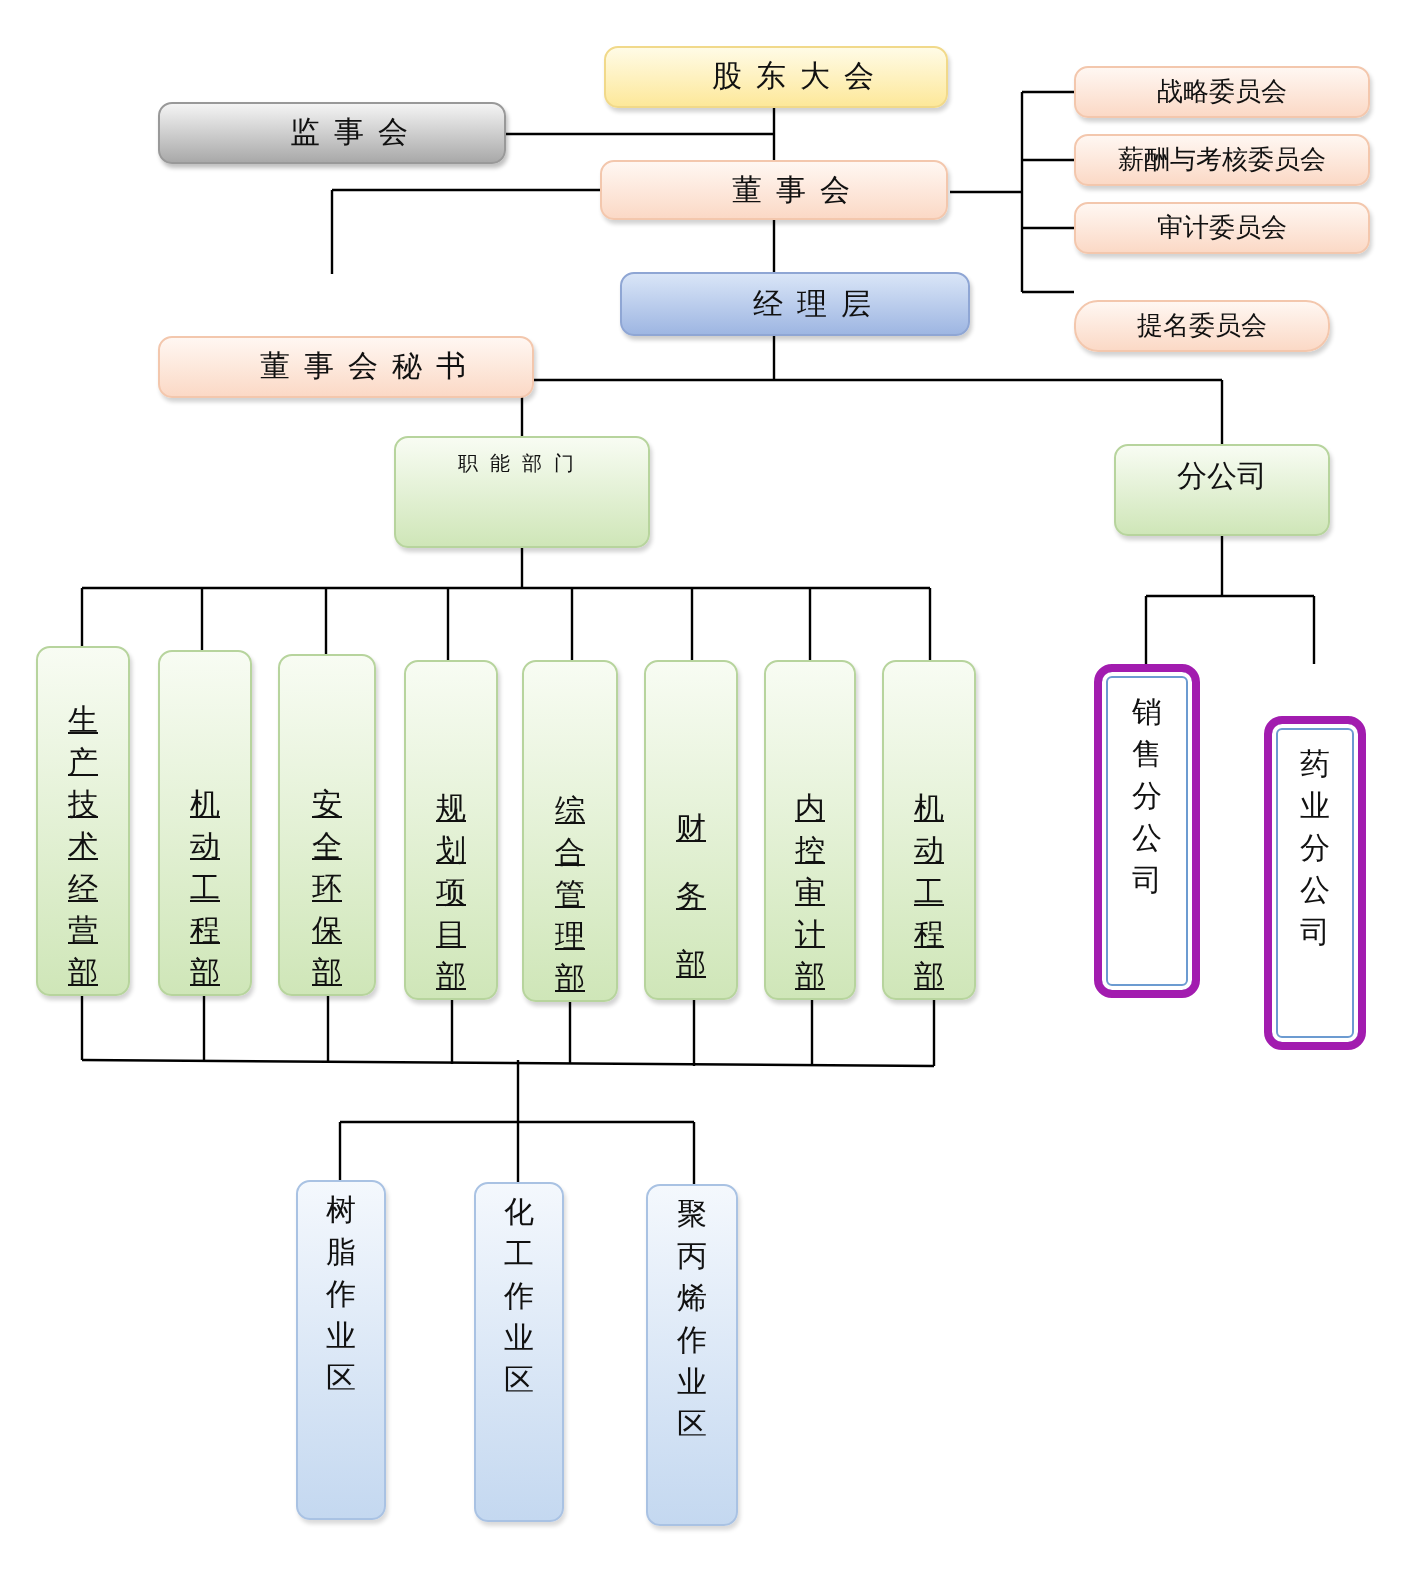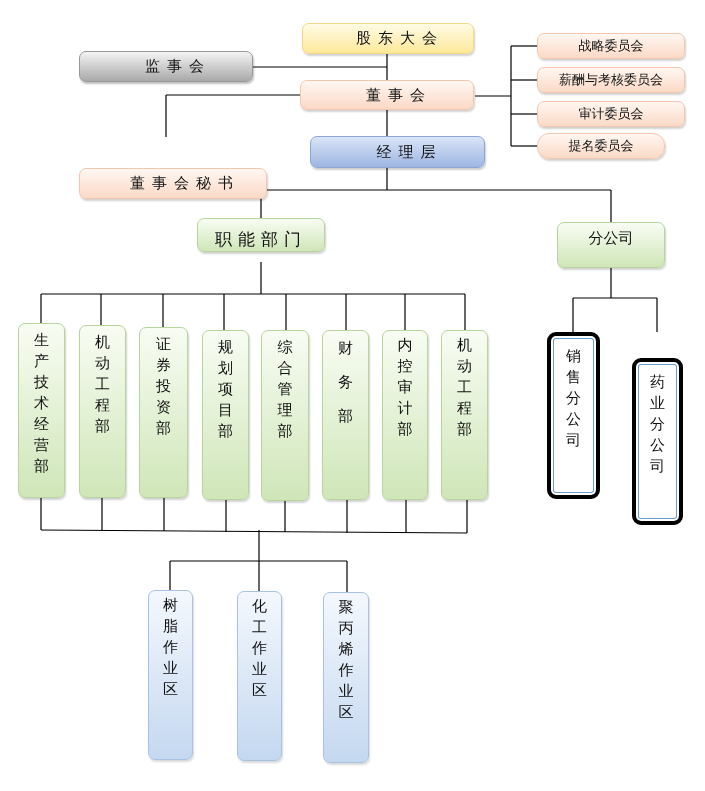--- a/index.html
+++ b/index.html
@@ -9,25 +9,25 @@
   .box { position: absolute; box-sizing: border-box; border-radius: 7px;
          display: flex; justify-content: center; text-align: center; }
   .h { align-items: center; font-size: 15px; letter-spacing: 7px; padding-left: 24px; }
   .sm { align-items: center; font-size: 13px; }
   .yellow { background: linear-gradient(#fffbe6, #fde89a); border: 1px solid #f1d98a; box-shadow: 1px 2px 2px rgba(0,0,0,0.18); }
   .peach  { background: linear-gradient(#fff7f2, #fbd9c6); border: 1px solid #f3c7ad; box-shadow: 1px 2px 2px rgba(0,0,0,0.18); }
   .gray   { background: linear-gradient(#f4f4f4, #a9a9a9); border: 1px solid #999; box-shadow: 1px 2px 2px rgba(0,0,0,0.25); }
   .blue   { background: linear-gradient(#d9e5f7, #9eb6e2); border: 1px solid #8fa6d4; box-shadow: 1px 2px 2px rgba(0,0,0,0.2); }
   .green  { background: linear-gradient(#f8fcf3, #cfe6b8); border: 1px solid #b7d49d; box-shadow: 1px 2px 2px rgba(0,0,0,0.18); }
   .lblue  { background: linear-gradient(#f4f8fd, #c4d8f0); border: 1px solid #a9c2e3; box-shadow: 1px 2px 2px rgba(0,0,0,0.15); }
-  .branch { background: #fff; border: 4px solid #000000; border-radius: 9px;
+  .branch { background: #fff; border: 4px solid #a21caf; border-radius: 9px;
             box-shadow: inset 0 0 0 2px #fff, inset 0 0 0 3px #6c9bd1; }
   .v { font-size: 15px; line-height: 21px; writing-mode: horizontal-tb; }
   .v span.t { display: block; width: 1em; word-break: break-all; white-space: normal; }
-  .green.v { align-items: flex-start; padding-top: 6px; }
+  .green.v { align-items: flex-end; padding-top: 6px; text-decoration: underline; }
   .green.mid2 { padding-top: 4px; }
   .lblue.v { align-items: flex-start; padding-top: 4px; }
   .branch.v { align-items: flex-start; padding-top: 10px; }
   .topalign { align-items: flex-start; padding-top: 6px; letter-spacing: 6px; }
   #finance .t { line-height: 34px; }
 </style>
 </head>
 <body>
 
 <svg id="lines" xmlns="http://www.w3.org/2000/svg">
@@ -109,40 +109,40 @@
 
 <div class="box sm peach" style="left:537px; top:33px; width:148px; height:26px;">
   <span>战略委员会</span>
 </div>
 <div class="box sm peach" style="left:537px; top:67px; width:148px; height:26px;">
   <span>薪酬与考核委员会</span>
 </div>
 <div class="box sm peach" style="left:537px; top:101px; width:148px; height:26px;">
   <span>审计委员会</span>
 </div>
-<div class="box sm peach" style="left:537px; top:133px; width:128px; height:26px;border-radius:12px;">
+<div class="box sm peach" style="left:537px; top:150px; width:128px; height:26px;border-radius:12px;">
   <span>提名委员会</span>
 </div>
 
-<div class="box green topalign" style="left:197px; top:218px; width:128px; height:34px; font-size:17px;align-items:flex-end;">
+<div class="box green topalign" style="left:197px; top:218px; width:128px; height:56px; font-size:10px;">
   <span>职能部门</span>
 </div>
 
 <div class="box green topalign" style="left:557px; top:222px; width:108px; height:46px; font-size:15px; letter-spacing:0;">
   <span>分公司</span>
 </div>
 
 <div class="box green v" style="left:18px; top:323px; width:47px; height:175px;">
   <span class="t">生产技术经营部</span>
 </div>
 <div class="box green v" style="left:79px; top:325px; width:47px; height:173px;">
   <span class="t">机动工程部</span>
 </div>
 <div class="box green v" style="left:139px; top:327px; width:49px; height:171px;">
-  <span class="t">证券投资部</span>
+  <span class="t">安全环保部</span>
 </div>
 <div class="box green v" style="left:202px; top:330px; width:47px; height:170px;">
   <span class="t">规划项目部</span>
 </div>
 <div class="box green v" style="left:261px; top:330px; width:48px; height:171px;">
   <span class="t">综合管理部</span>
 </div>
 <div class="box green v" id="finance" style="left:322px; top:330px; width:47px; height:170px; padding-top:0;">
   <span class="t">财务部</span>
 </div>

